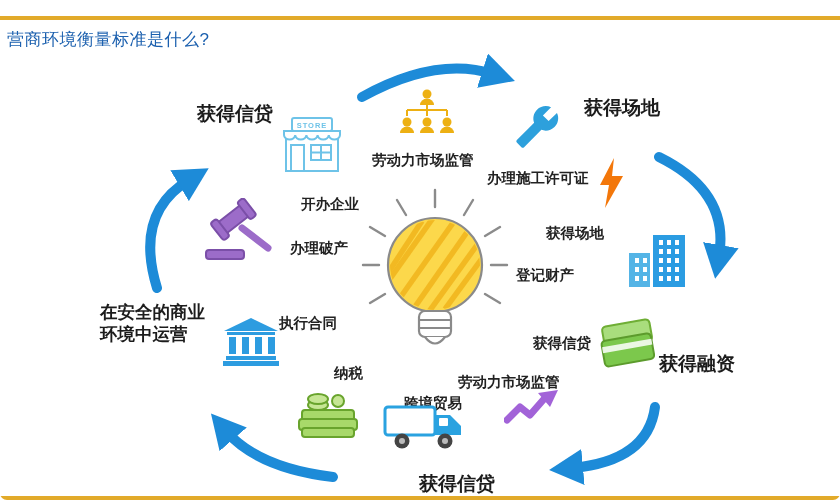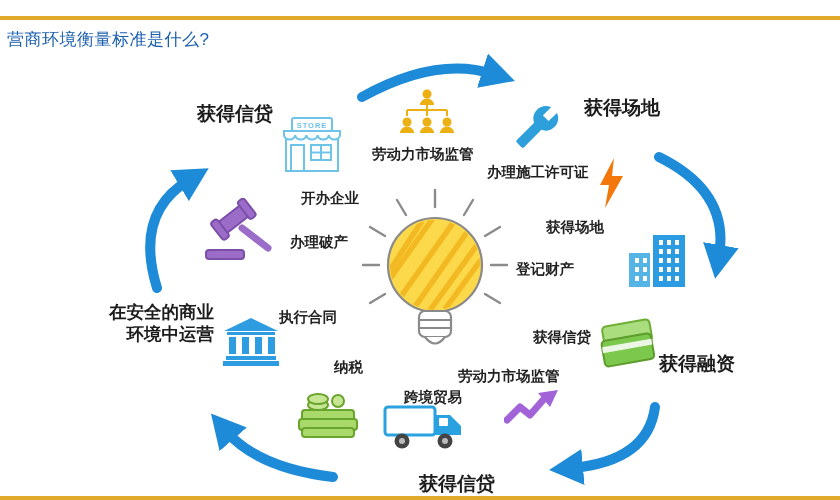--- a/index.html
+++ b/index.html
@@ -1,24 +1,24 @@
 <!DOCTYPE html>
 <html><head>
 <meta charset="utf-8">
 <style>
   html,body{margin:0;padding:0;background:#fff;}
   #canvas{
     position:relative;width:840px;height:500px;background:#ffffff;
-    overflow:hidden;font-family:"Liberation Sans","DejaVu Sans",sans-serif;
+    overflow:hidden;font-family:"Liberation Sans","DejaVu Sans",sans-serif;border-radius:7px;
   }
   .accent-line{position:absolute;left:0;width:840px;height:4px;background:#e2aa2a;}
   .page-title{position:absolute;left:7px;top:28px;font-size:17px;color:#1a5fae;letter-spacing:.5px;}
   .stage-label{position:absolute;font-size:19px;font-weight:700;color:#1c1c1c;white-space:nowrap;}
-  .stage-label.wrap{white-space:normal;text-align:right;line-height:1.25;}
-  .item-label{position:absolute;font-size:14.5px;font-weight:700;color:#222;white-space:nowrap;}
+  .stage-label.wrap{white-space:normal;text-align:left;line-height:1.25;}
+  .item-label{position:absolute;font-size:14.5px;font-weight:700;color:#222;white-space:nowrap;margin-top:6px;}
   svg{position:absolute;}
 </style>
 </head>
 <body>
 
 <div id="canvas">
 
   <div class="accent-line" style="top:16px"></div>
   <div class="accent-line" style="top:496px"></div>
 

